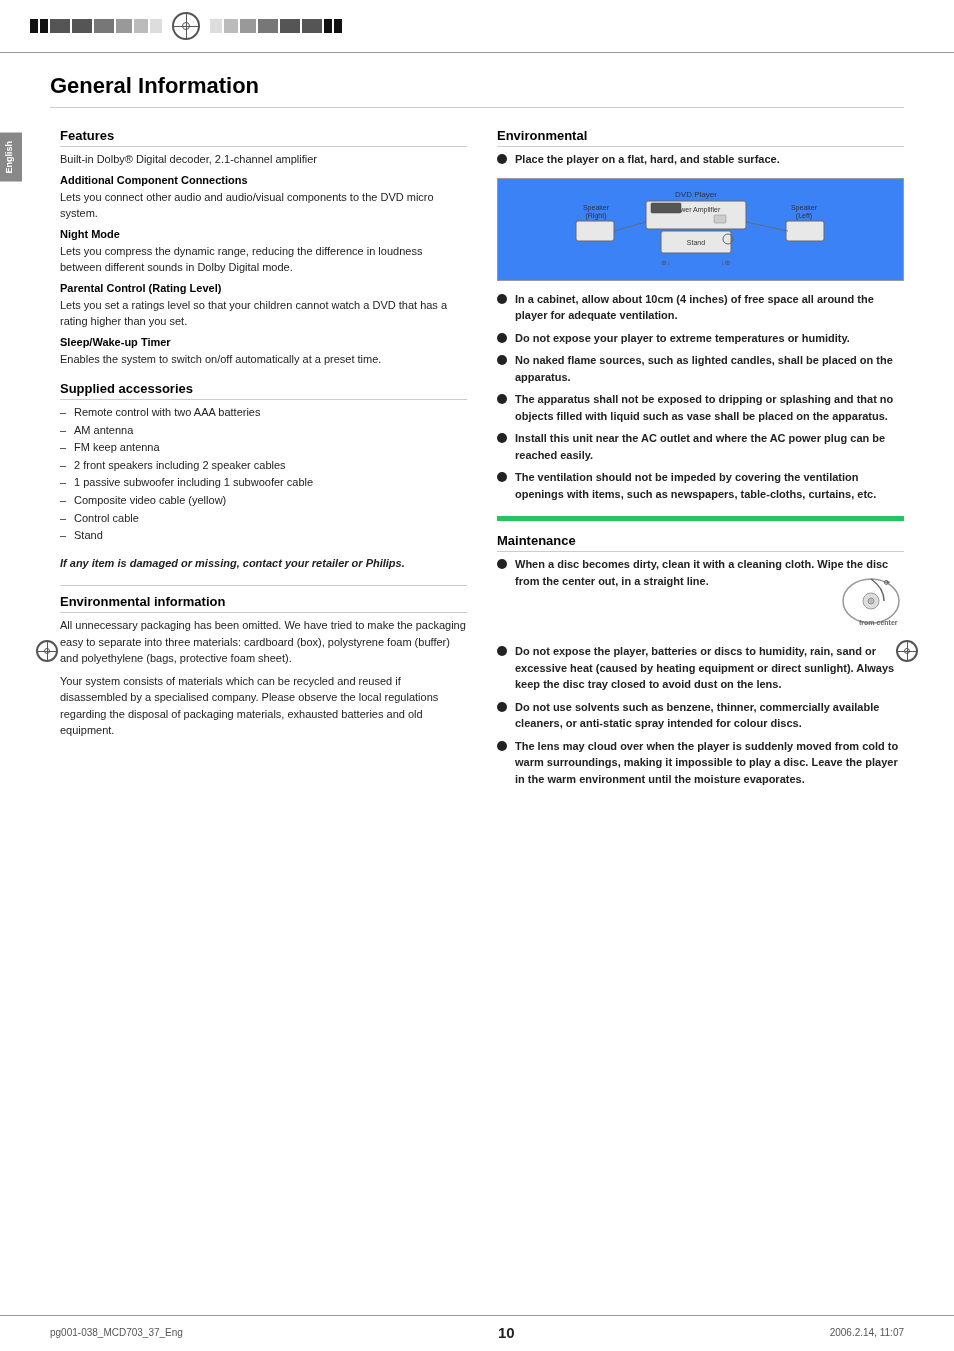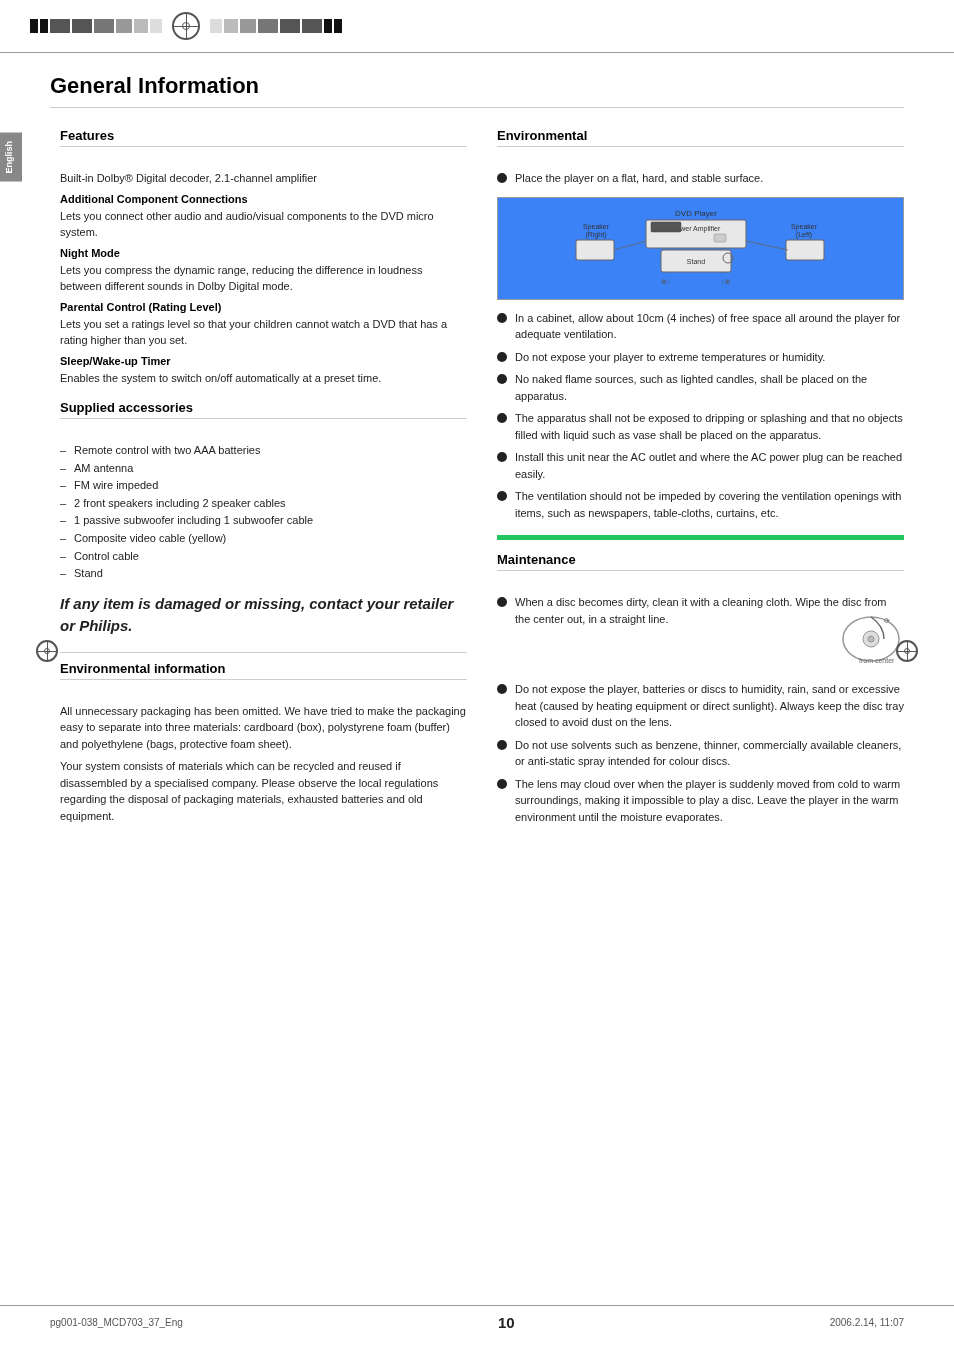--- a/index.html
+++ b/index.html
@@ -93,21 +93,21 @@
       padding-left: 10px;
     }
     .col-right {
       flex: 1;
     }
 
     
     .section-title {
       font-size: 13px;
       font-weight: bold;
-      margin-bottom: 23px;
+      margin-bottom: 4px;
       color: #000;
       border-bottom: 1px solid #ccc;
       padding-bottom: 3px;
     }
 
     .subsection-title {
       font-size: 11px;
       font-weight: bold;
       margin-bottom: 3px;
       margin-top: 0;
@@ -125,20 +125,21 @@
     .bullet-list {
       list-style: none;
       margin-bottom: 10px;
     }
     .bullet-list li {
       display: flex;
       align-items: flex-start;
       margin-bottom: 6px;
       font-size: 11px;
       line-height: 1.5;
+      font-weight: bold;
     }
     .bullet-circle {
       width: 10px;
       height: 10px;
       background: #222;
       border-radius: 50%;
       flex-shrink: 0;
       margin-right: 8px;
       margin-top: 3px;
     }
@@ -157,21 +158,21 @@
     }
     .dash-list li::before {
       content: '–';
       position: absolute;
       left: 0;
     }
 
     .italic-bold {
       font-style: italic;
       font-weight: bold;
-      font-size: 15px;
+      font-size: 11px;
       line-height: 1.5;
       margin: 10px 0;
     }
 
     
     .diagram-box {
       border: 1px solid #999;
       padding: 8px;
       margin: 10px 0;
       background: #3b82f6;
@@ -186,21 +187,21 @@
     
     .footer {
       border-top: 1px solid #999;
       display: flex;
       justify-content: space-between;
       align-items: center;
       padding: 8px 50px;
       font-size: 10px;
       color: #555;
       position: absolute;
-      bottom: 12px;
+      bottom: 2px;
       left: 0; right: 0;
     }
     .page-num {
       font-weight: bold;
       font-size: 15px;
       color: #222;
     }
 
     
     .maintenance-img {
@@ -277,21 +278,21 @@
 
         <div class="subsection-title">Sleep/Wake-up Timer</div>
         <p class="body-text">Enables the system to switch on/off automatically at a preset time.</p>
       </div>
 
       <div style="margin-top:14px;">
         <div class="section-title">Supplied accessories</div>
         <ul class="dash-list">
           <li>Remote control with two AAA batteries</li>
           <li>AM antenna</li>
-          <li>FM wire impeded</li>
+          <li>FM keep antenna</li>
           <li>2 front speakers including 2 speaker cables</li>
           <li>1 passive subwoofer including 1 subwoofer cable</li>
           <li>Composite video cable (yellow)</li>
           <li>Control cable</li>
           <li>Stand</li>
         </ul>
         <p class="italic-bold">If any item is damaged or missing, contact your retailer or Philips.</p>
       </div>
 
       <div style="margin-top:14px; border-top:1px solid #ccc; padding-top:8px;">

